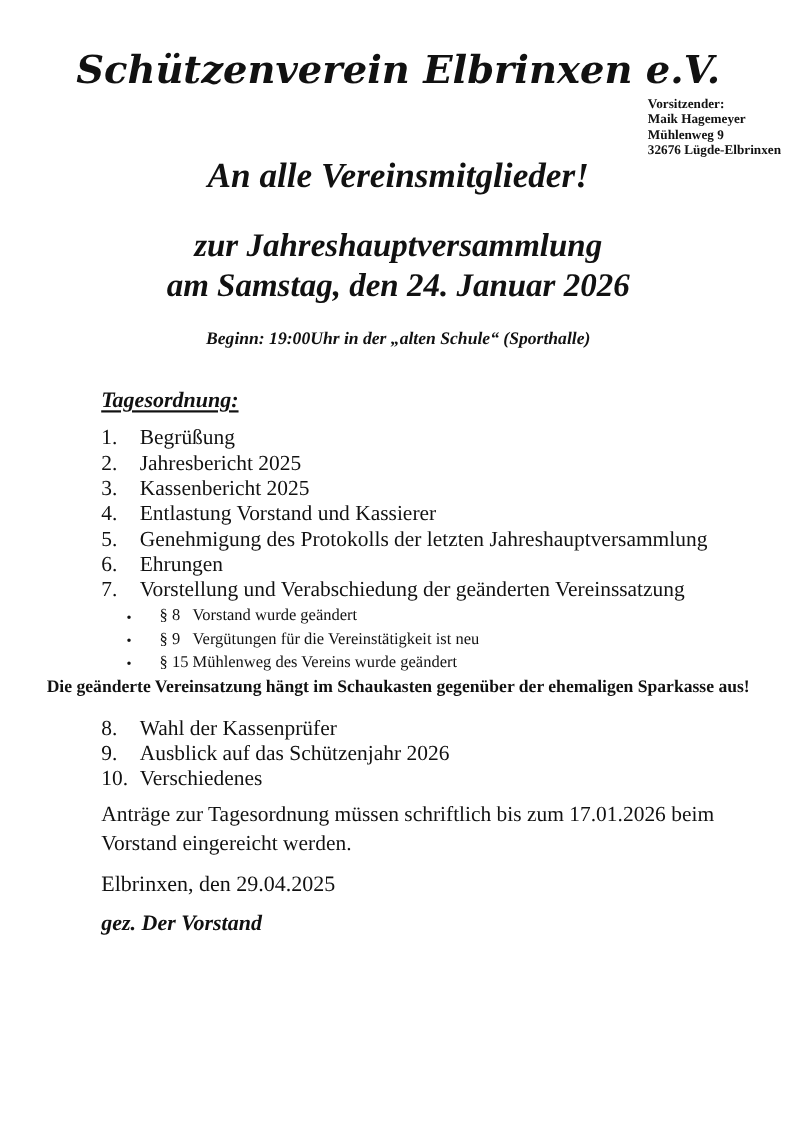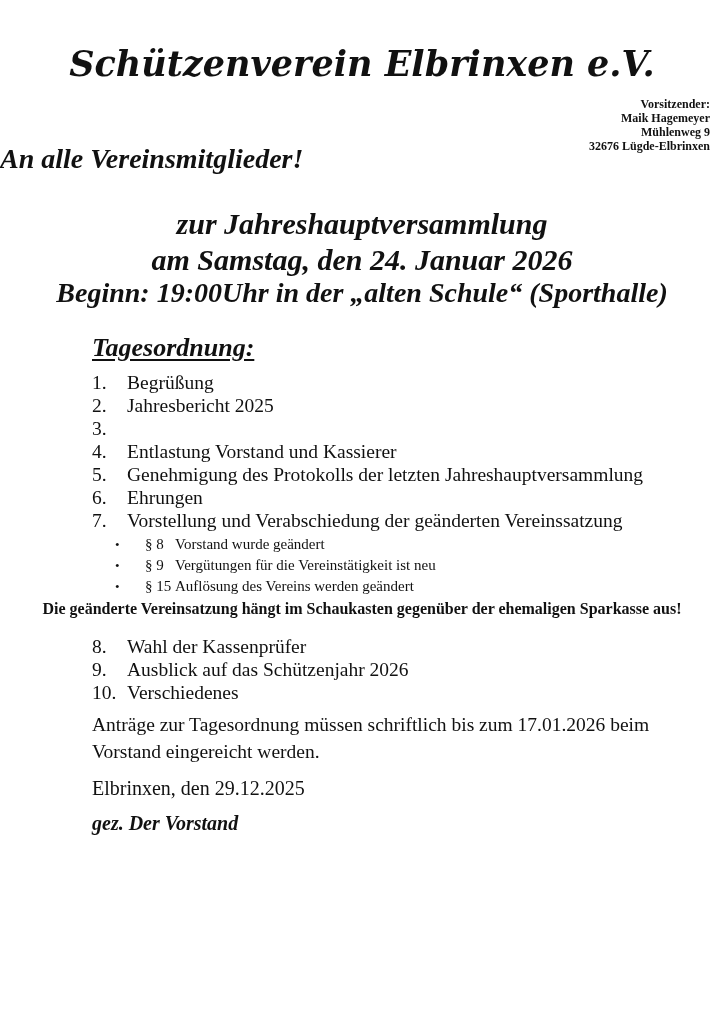--- a/index.html
+++ b/index.html
@@ -18,34 +18,34 @@
     font-family: "DejaVu Serif", serif;
     font-style: italic;
     font-weight: 700;
     font-size: 35px;
     line-height: 44px;
     white-space: nowrap;
   }
   
   .contact {
     position: absolute;
-    top: 97px;
+    top: 87px;
     right: 14px;
     font-weight: 700;
     font-size: 12px;
     line-height: 14px;
-    text-align: right;
+    text-align: left;
   }
   
   .salutation {
     margin-top: 56px;
-    text-align: left;
-    font-weight: 700;
-    font-style: italic;
-    font-size: 28px;
+    text-align: center;
+    font-weight: 700;
+    font-style: italic;
+    font-size: 32px;
     line-height: 34px;
     white-space: nowrap;
   }
   
   .invitation-wrap { margin-top: 14px; text-align: center; }
   .invitation {
     display: inline-block;
     font-family: "DejaVu Serif", serif;
     font-style: italic;
     font-weight: 400;
@@ -61,33 +61,34 @@
   .event {
     margin-top: 30px;
     text-align: center;
     font-weight: 700;
     font-style: italic;
     font-size: 30px;
     line-height: 36px;
   }
   .event div { white-space: nowrap; }
   .begin {
-    text-align: center;
-    font-weight: 700;
-    font-style: italic;
-    font-size: 28px;
+    margin-top: 16px;
+    text-align: center;
+    font-weight: 700;
+    font-style: italic;
+    font-size: 16px;
     line-height: 30px;
     white-space: nowrap;
   }
   
   .agenda-heading {
     margin: 24px 0 5px 92px;
     font-weight: 700;
     font-style: italic;
-    font-size: 26px;
+    font-size: 20px;
     line-height: 32px;
     text-decoration: underline;
     text-underline-offset: 3px;
   }
   .agenda-list { margin-top: 7px; }
   .agenda-list.second { margin-top: 16px; }
   .agenda-row {
     display: flex;
     margin-left: 92px;
     font-size: 19.5px;
@@ -169,20 +170,21 @@
     <div class="agenda-row">
       <span class="num">1.</span>
       <span class="txt">Begrüßung</span>
     </div>
     <div class="agenda-row">
       <span class="num">2.</span>
       <span class="txt">Jahresbericht 2025</span>
     </div>
     <div class="agenda-row">
       <span class="num">3.</span>
+      <span class="txt">Kassenbericht 2025</span>
     </div>
     <div class="agenda-row">
       <span class="num">4.</span>
       <span class="txt">Entlastung Vorstand und Kassierer</span>
     </div>
     <div class="agenda-row">
       <span class="num">5.</span>
       <span class="txt">Genehmigung des Protokolls der letzten Jahreshauptversammlung</span>
     </div>
     <div class="agenda-row">
@@ -202,21 +204,21 @@
       <span class="stxt">Vorstand wurde geändert</span>
     </div>
     <div class="sub-row">
       <span class="bullet">•</span>
       <span class="para">§ 9</span>
       <span class="stxt">Vergütungen für die Vereinstätigkeit ist neu</span>
     </div>
     <div class="sub-row">
       <span class="bullet">•</span>
       <span class="para">§ 15</span>
-      <span class="stxt">Auflösung des Vereins werden geändert</span>
+      <span class="stxt">Mühlenweg des Vereins wurde geändert</span>
     </div>
   </div>
 
   <div class="notice">Die geänderte Vereinsatzung hängt im Schaukasten gegenüber der ehemaligen Sparkasse aus!</div>
 
   <div class="agenda-list second">
     <div class="agenda-row">
       <span class="num">8.</span>
       <span class="txt">Wahl der Kassenprüfer</span>
     </div>
@@ -228,17 +230,17 @@
       <span class="num">10.</span>
       <span class="txt">Verschiedenes</span>
     </div>
   </div>
 
   <div class="motions">
     <div>Anträge zur Tagesordnung müssen schriftlich bis zum 17.01.2026 beim</div>
     <div>Vorstand eingereicht werden.</div>
   </div>
 
-  <div class="place-date">Elbrinxen, den 29.12.2025</div>
+  <div class="place-date">Elbrinxen, den 29.04.2025</div>
 
   <div class="signature">gez. Der Vorstand</div>
 
 </div>
 
 </body></html>

